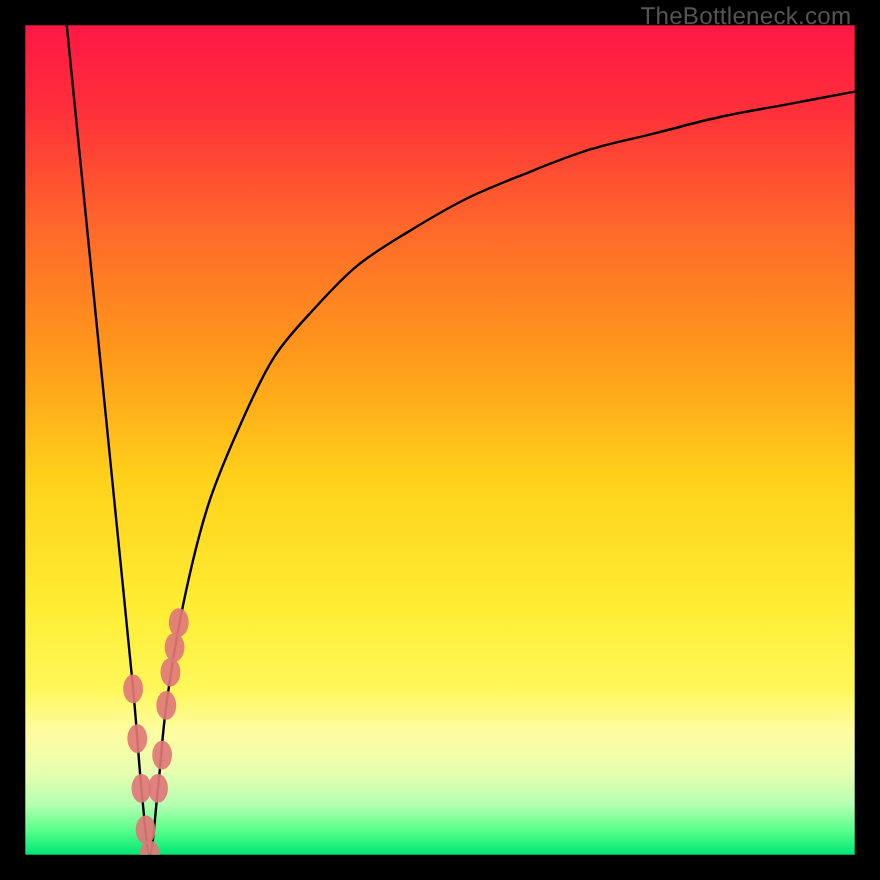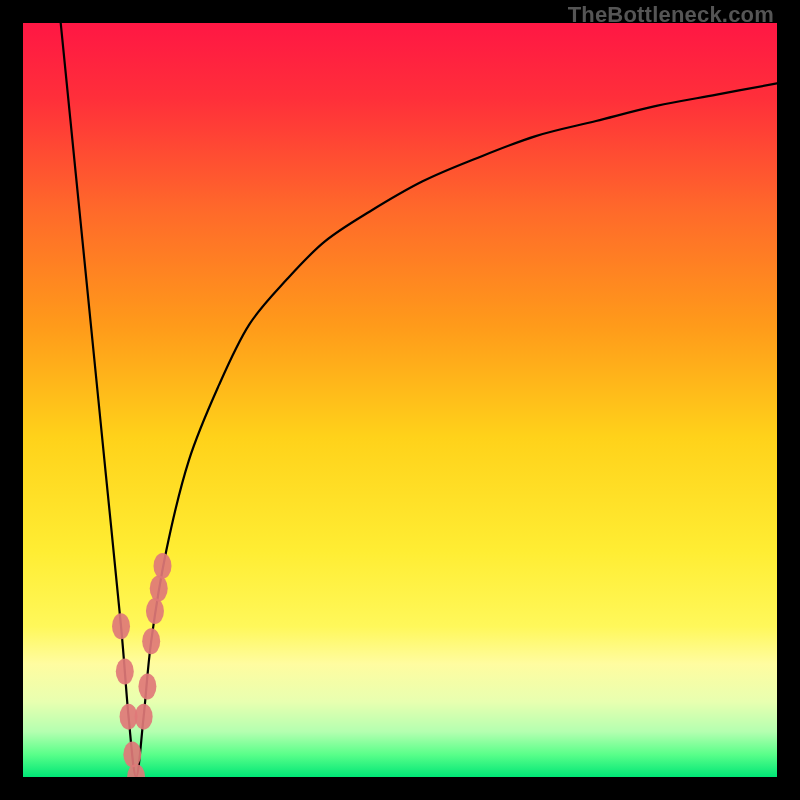--- a/index.html
+++ b/index.html
@@ -26,21 +26,21 @@
     width: 754px;
     height: 754px;
     
   }
   .watermark {
     position: absolute;
     top: 2px;
     right: 26px;
     color: #555;
     font-size: 22px;
-    font-weight: 700;
+    font-weight: 400;
     letter-spacing: 0.2px;
   }
   svg {
     position: absolute;
     left: 0;
     top: 0;
   }
 </style>
 </head>
 <body>

